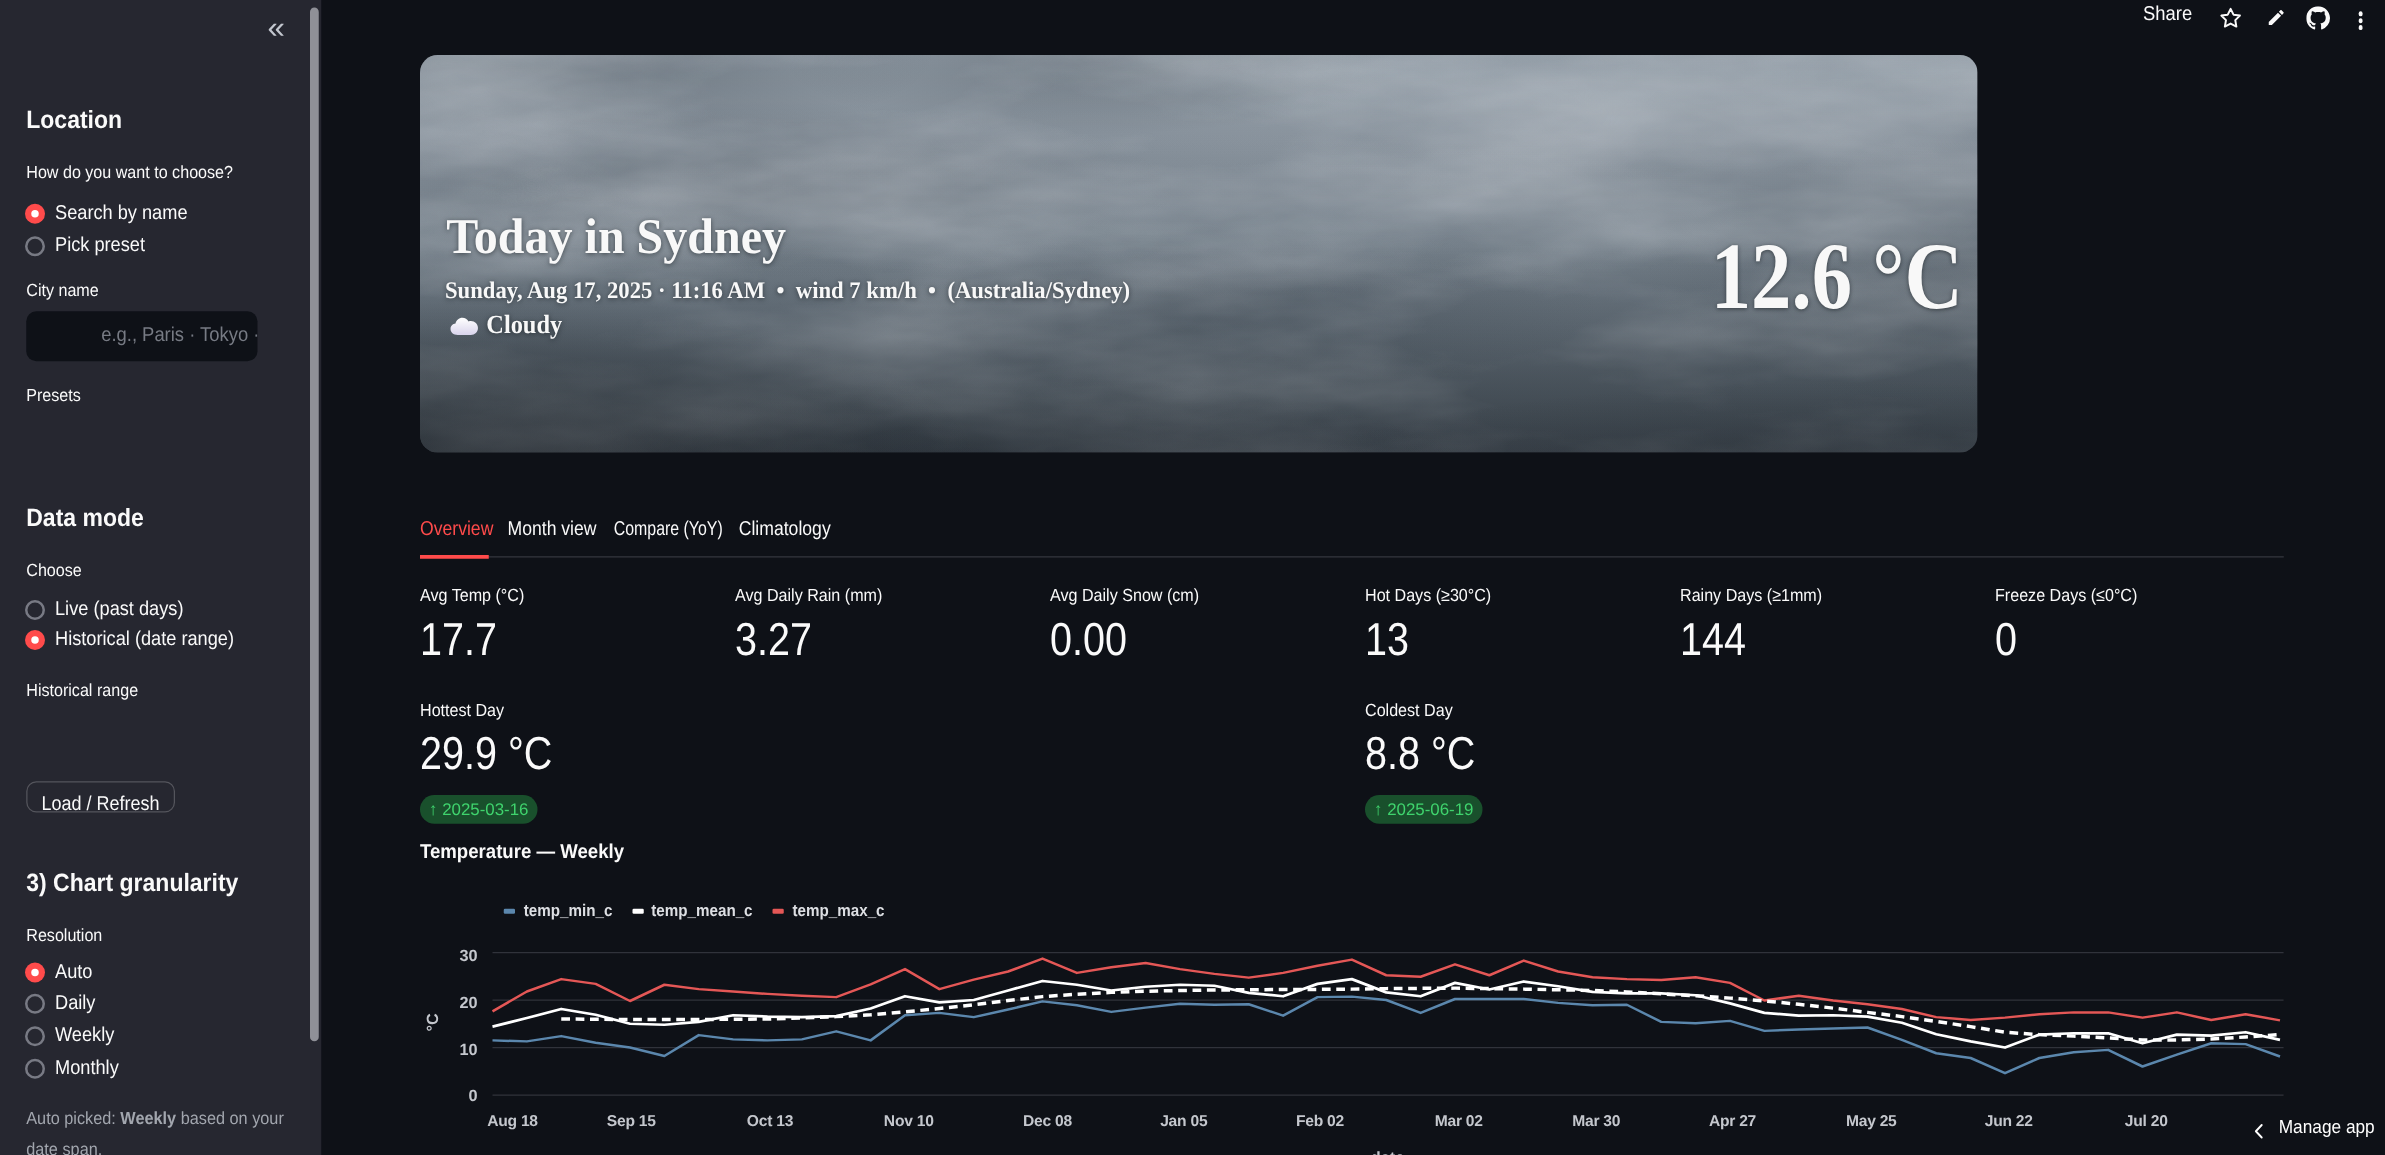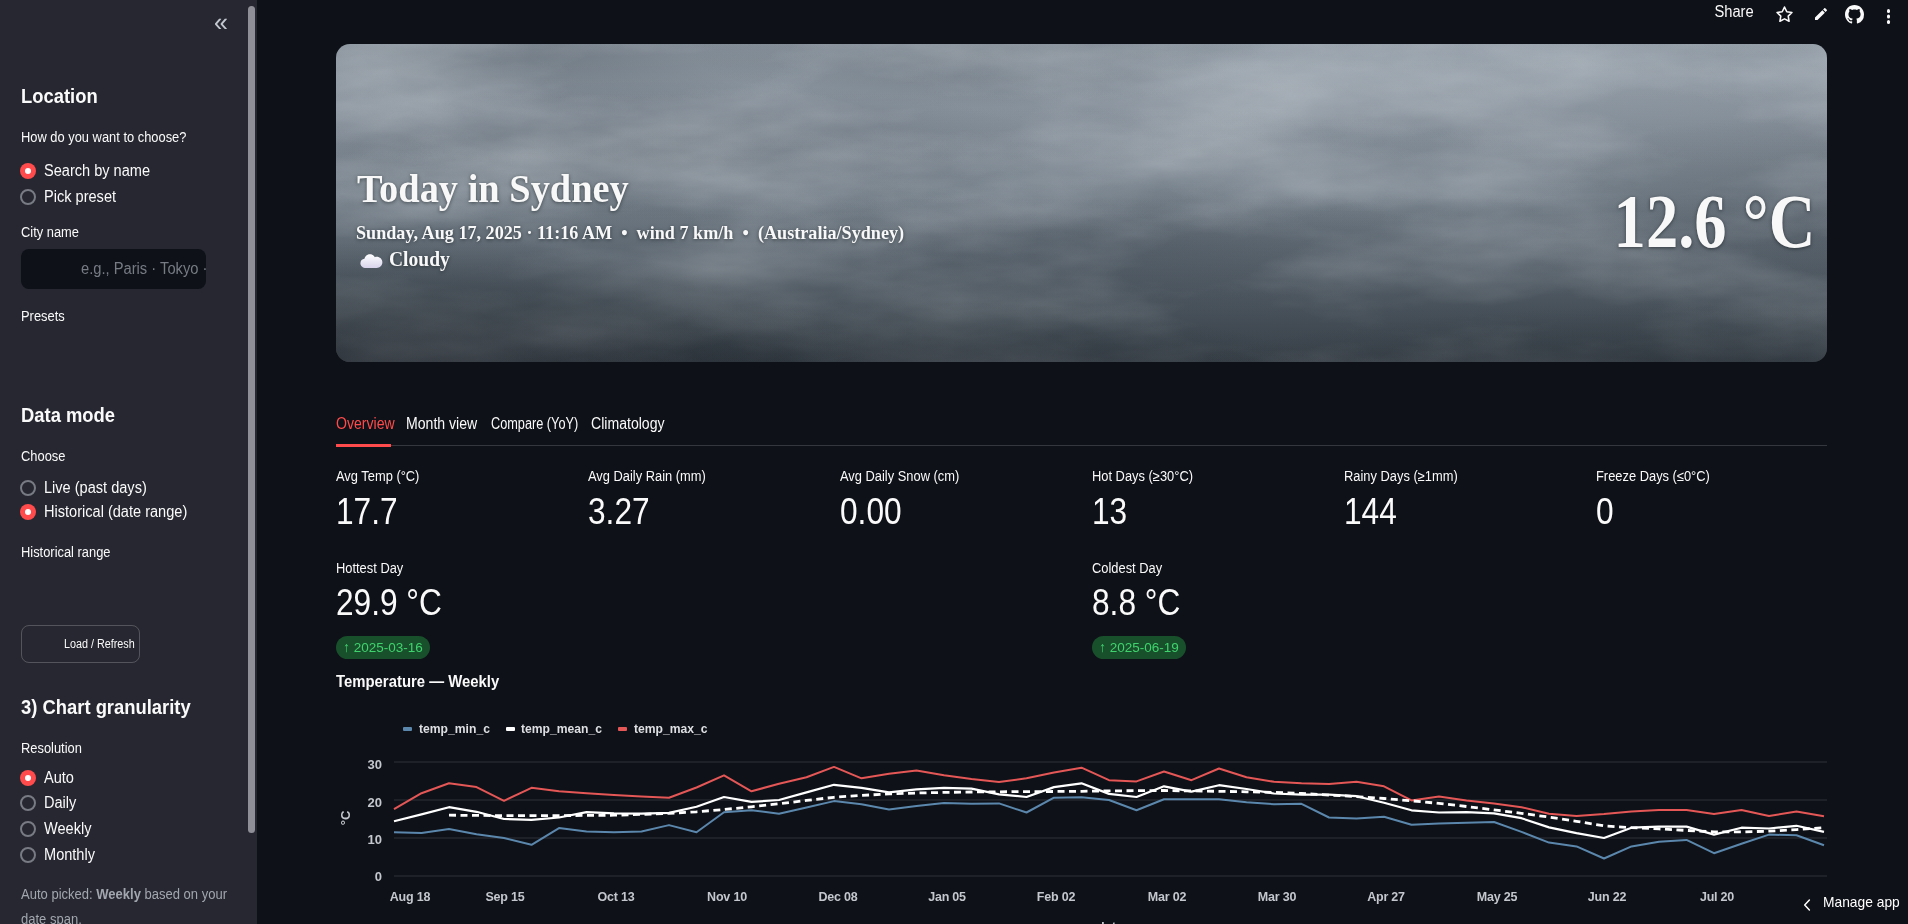--- a/index.html
+++ b/index.html
@@ -10,28 +10,28 @@
 .sb-collapse { position:absolute; left:206px; top:8px; width:30px; height:30px; color:#c3c7cf; font-size:25px; line-height:28px; text-align:center; }
 .sb-h1 { position:absolute; left:21px; font-size:20px; font-weight:bold; color:#fafafa; transform:scaleX(0.92); transform-origin:left top; white-space:nowrap; }
 .sb-label { position:absolute; left:21px; font-size:14px; color:#fafafa; transform:scaleX(0.92); transform-origin:left top; white-space:nowrap; }
 .radio { position:absolute; left:20px; height:16px; }
 .radio .circ { position:absolute; left:0; top:0; width:16px; height:16px; border-radius:50%; border:2px solid #787a84; }
 .radio.on .circ { border:none; background:#ff4b4b; }
 .radio.on .circ::after { content:""; position:absolute; left:5px; top:5px; width:6px; height:6px; border-radius:50%; background:#fff; }
 .radio .rlabel { position:absolute; left:24px; top:-1px; font-size:16px; line-height:18px; color:#fafafa; white-space:nowrap; transform:scaleX(0.91); transform-origin:left top; }
 .inputbox { position:absolute; left:21px; width:185px; height:40px; background:#0e1117; border-radius:8px; font-size:16px; line-height:40px; white-space:nowrap; overflow:hidden;padding-left:48px; }
 .inputbox .itxt { display:inline-block; padding-left:13px; transform:scaleX(0.92); transform-origin:left top; }
-.sb-btn { position:absolute; left:21px; top:625px; width:119px; height:38px; border:1px solid rgba(250,250,250,0.22); border-radius:8px; font-size:12px; line-height:36px; text-align:right; color:#fafafa; }
+.sb-btn { position:absolute; left:21px; top:625px; width:119px; height:25px; border:1px solid rgba(250,250,250,0.22); border-radius:8px; font-size:16px; line-height:36px; text-align:center; color:#fafafa; }
 .sb-btn span { display:inline-block; transform:scaleX(0.9); }
 #sb-scroll { position:absolute; left:247.5px; top:6px; width:7px; height:827px; border-radius:3.5px; background:#8f9097; }
 .caption { position:absolute; left:21px; width:226px; font-size:14px; line-height:24.5px; color:#a2a6ae; transform:scaleX(0.93); transform-origin:left top; }
 
 #hdr { position:absolute; right:0; top:0; height:36px; }
 
-#hero { position:absolute; left:336px; top:44px; width:1491px; height:318px; border-radius:14px; overflow:hidden;
+#hero { position:absolute; left:336px; top:44px; width:1246px; height:318px; border-radius:14px; overflow:hidden;
  background:
   radial-gradient(30% 32% at 12% 0%, rgba(52,62,72,0.42), rgba(52,62,72,0) 70%),
   radial-gradient(26% 24% at 43% 2%, rgba(56,66,76,0.36), rgba(56,66,76,0) 75%),
   radial-gradient(38% 32% at 22% 34%, rgba(54,63,72,0.30), rgba(54,63,72,0) 70%),
   radial-gradient(55% 30% at 48% 40%, rgba(152,162,172,0.16), rgba(152,162,172,0) 70%),
   radial-gradient(50% 28% at 72% 12%, rgba(188,196,204,0.18), rgba(188,196,204,0) 70%),
   radial-gradient(34% 30% at 52% 64%, rgba(60,70,80,0.28), rgba(60,70,80,0) 70%),
   radial-gradient(30% 45% at 101% 55%, rgba(44,52,60,0.24), rgba(44,52,60,0) 75%),
   linear-gradient(180deg,#8d98a2 0%, #848e98 22%, #75808a 45%, #646f79 68%, #525c65 88%, #4a525b 100%);
 }

